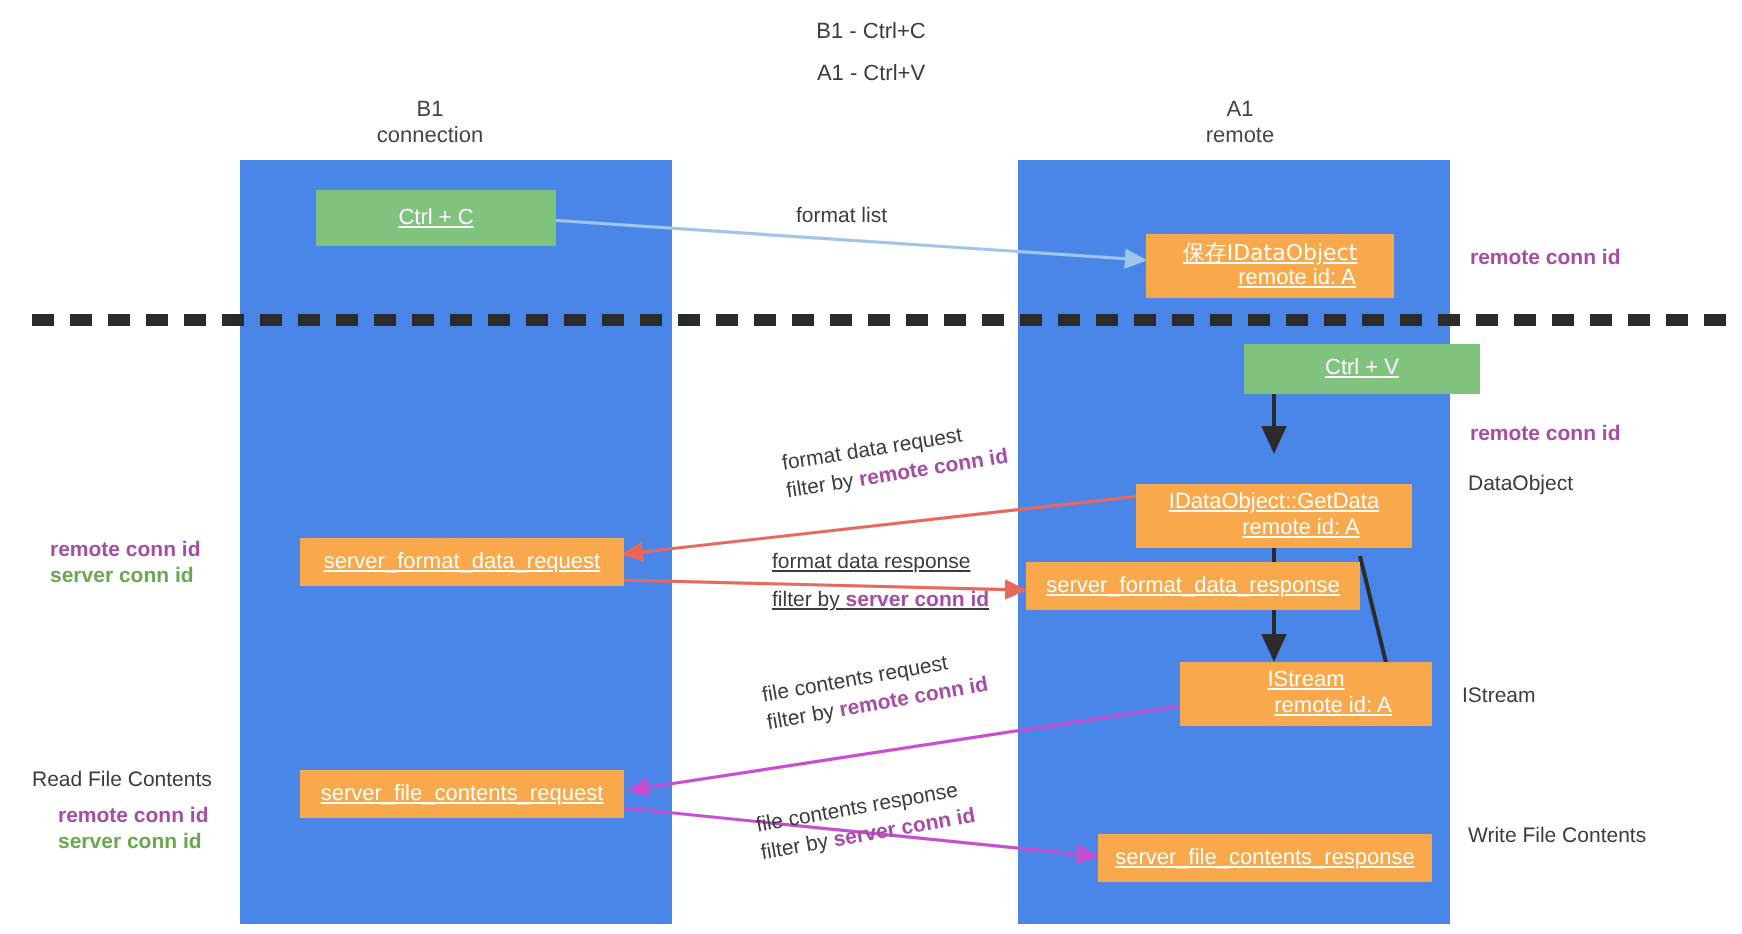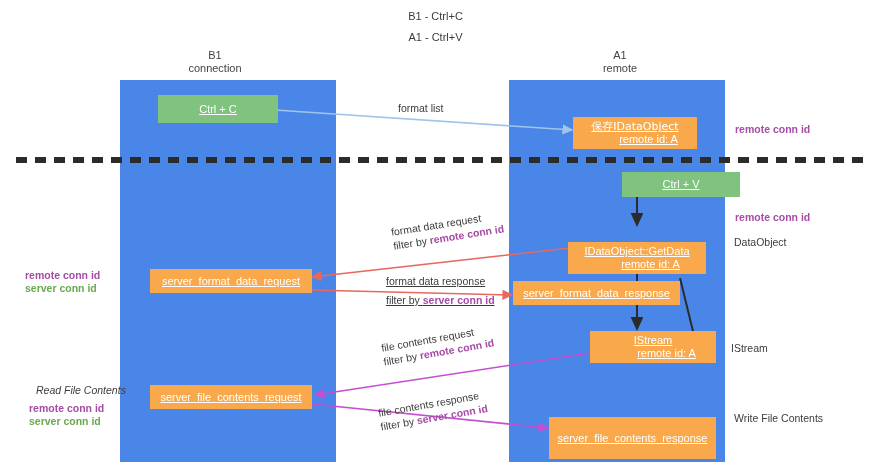--- a/index.html
+++ b/index.html
@@ -141,21 +141,21 @@
 
   <div class="box orange" style="left:590px;top:331px;width:126px;height:32px;">
     <div>IStream</div>
     <div class="l2">remote id: A</div>
   </div>
 
   <div class="box orange" style="left:150px;top:385px;width:162px;height:24px;">
     <div>server_file_contents_request</div>
   </div>
 
-  <div class="box orange" style="left:549px;top:417px;width:167px;height:42px;">
+  <div class="box orange" style="left:549px;top:417px;width:167px;height:24px;">
     <div>server_file_contents_response</div>
   </div>
 
   <div class="edgelbl" style="left:398px;top:101px;">format list</div>
 
   <div class="edgelbl rot-a" style="left:390px;top:225px;">
     <div>format data request</div>
     <div><span>filter by </span><b class="purple">remote conn id</b></div>
   </div>
 
@@ -180,17 +180,17 @@
 
   <div class="sidelbl plain" style="left:734px;top:236px;">DataObject</div>
 
   <div class="sidelbl plain" style="left:731px;top:342px;">IStream</div>
 
   <div class="sidelbl plain" style="left:734px;top:412px;">Write File Contents</div>
 
   <div class="sidelbl purple" style="left:25px;top:269px;">remote conn id</div>
   <div class="sidelbl green-t" style="left:25px;top:282px;">server conn id</div>
 
-  <div class="sidelbl plain" style="left:36px;top:384px;font-style:italic;">Read File Contents</div>
+  <div class="sidelbl plain" style="left:16px;top:384px;">Read File Contents</div>
   <div class="sidelbl purple" style="left:29px;top:402px;">remote conn id</div>
   <div class="sidelbl green-t" style="left:29px;top:415px;">server conn id</div>
 
 </div>
 
 </body></html>

